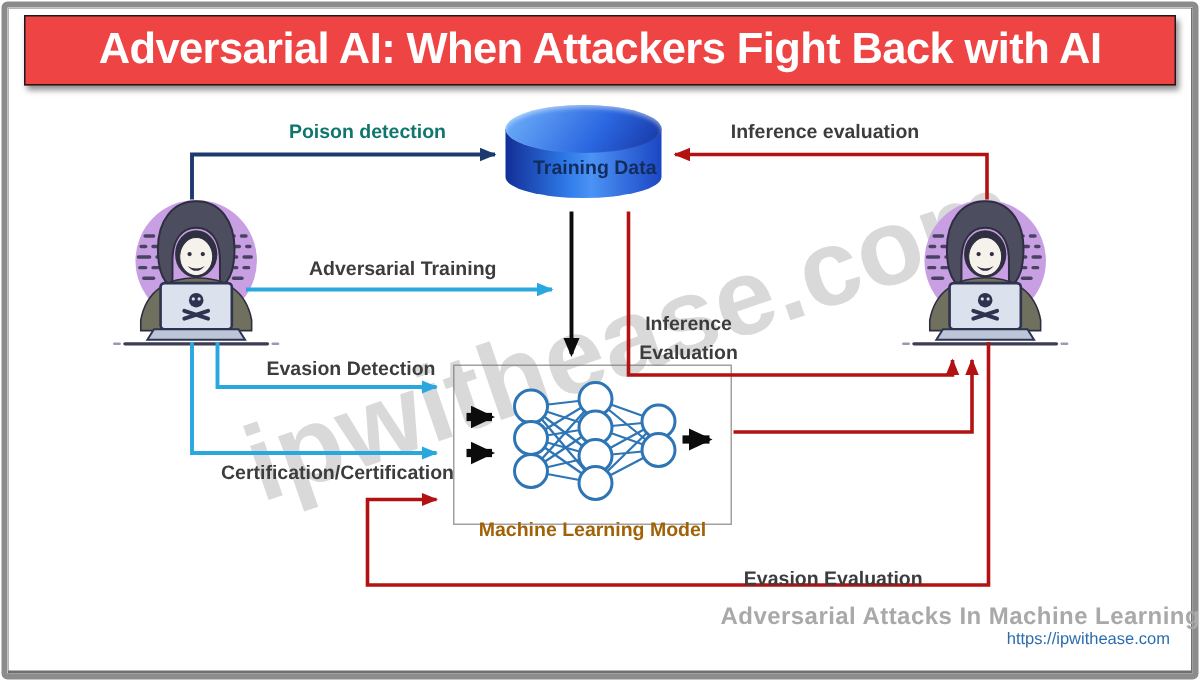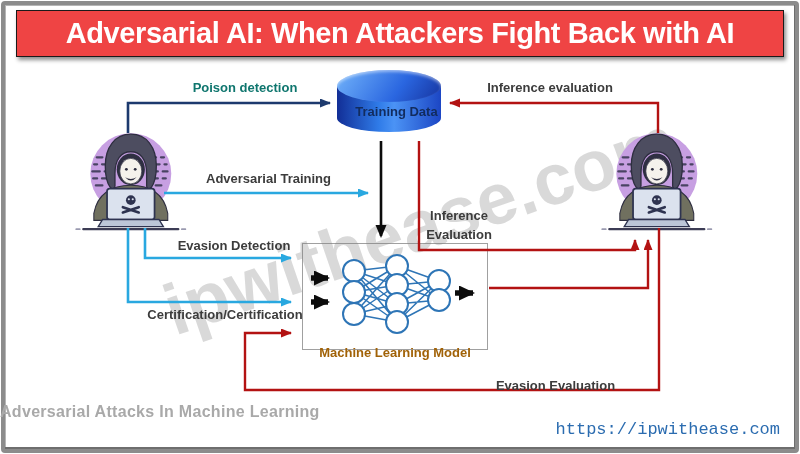--- a/index.html
+++ b/index.html
@@ -42,23 +42,23 @@
   .lbl-poison        { left:155px; top:79px;  width:180px; }
   .lbl-poisoning     { left:460px; top:79px;  width:180px; }
   .lbl-advtrain      { left:171px; top:170px; width:200px; text-align:left;padding-left:35px; }
   .lbl-inference     { left:419px; top:165px; width:80px;margin-top:42px; }
   .lbl-evadet        { left:160px; top:237px; width:148px;text-align:center; }
   .lbl-certif        { left:135px; top:306px; width:180px; }
   .lbl-extract       { left:494px; top:269px; width:155px; }
   .lbl-evaeval       { left:483px; top:377px; width:145px; }
   .lbl-mlmodel       { left:302px; top:344px; width:186px; color:#a16207; }
 
-  .caption { position:absolute; left:0; top:403px; width:800px; text-align:left; z-index:6;
+  .caption { position:absolute; left:0; top:403px; width:800px; text-align:right; z-index:6;
              font-size:16px; font-weight:bold; color:#a9a9a9; letter-spacing:0.3px; }
-  .url { position:absolute; right:20px; top:420px; z-index:6; font-size:17px; color:#2b6cb0; text-decoration:none;font-family:Liberation Mono, monospace; }
+  .url { position:absolute; right:20px; top:420px; z-index:6; font-size:11px; color:#2b6cb0; text-decoration:none; }
 </style>
 </head>
 <body>
 
 <div id="screen">
   <div class="frame"></div>
 
   <div class="banner">
     <span>Adversarial AI: When Attackers Fight Back with AI</span>
   </div>

